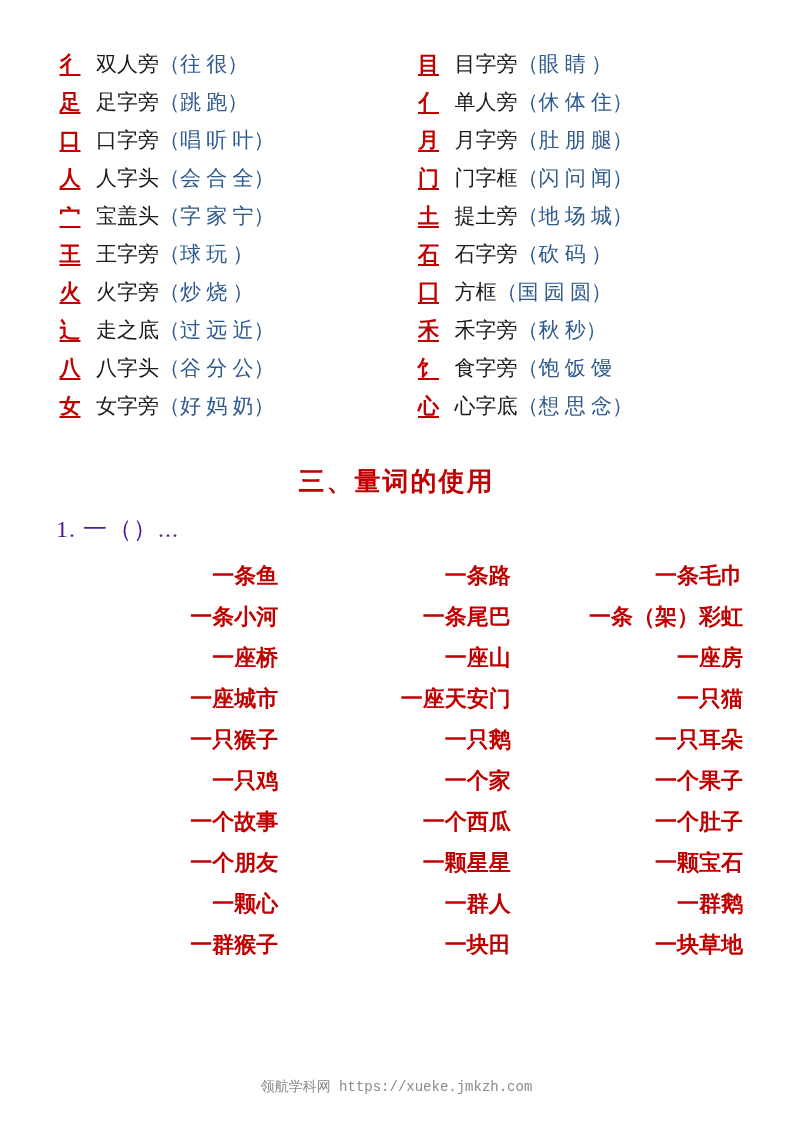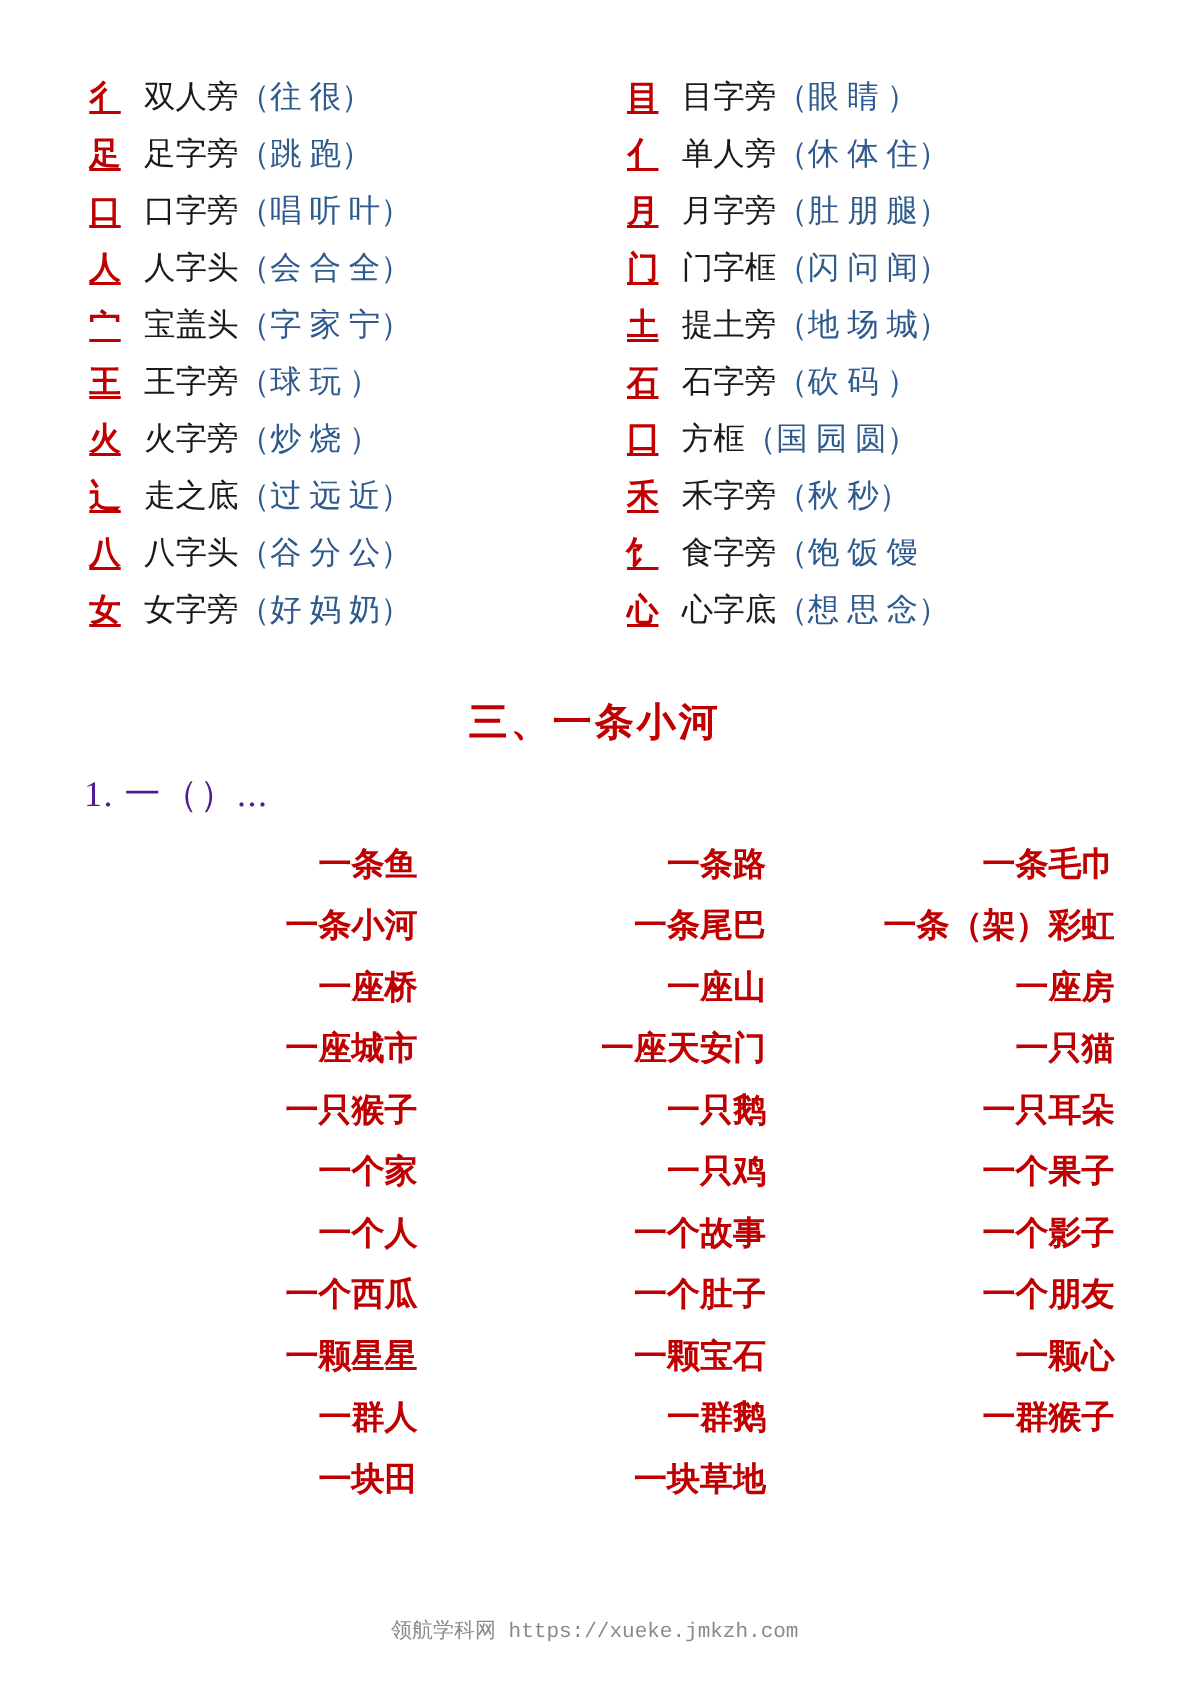--- a/index.html
+++ b/index.html
@@ -215,46 +215,44 @@
         <span class="radical-examples">（饱 饭 馒</span>
       </div>
       <div class="radical-row">
         <span class="radical-glyph">心</span>
         <span class="radical-name">心字底</span>
         <span class="radical-examples">（想 思 念）</span>
       </div>
     </div>
   </div>
 
-  <div class="section-heading">三、一条小河</div>
+  <div class="section-heading">三、量词的使用</div>
 
   <div class="sub-heading">1. 一（）...</div>
 
   <div class="measure-grid">
     <div class="measure-cell">一条鱼</div>
     <div class="measure-cell">一条路</div>
     <div class="measure-cell">一条毛巾</div>
     <div class="measure-cell">一条小河</div>
     <div class="measure-cell">一条尾巴</div>
     <div class="measure-cell">一条（架）彩虹</div>
     <div class="measure-cell">一座桥</div>
     <div class="measure-cell">一座山</div>
     <div class="measure-cell">一座房</div>
     <div class="measure-cell">一座城市</div>
     <div class="measure-cell">一座天安门</div>
     <div class="measure-cell">一只猫</div>
     <div class="measure-cell">一只猴子</div>
     <div class="measure-cell">一只鹅</div>
     <div class="measure-cell">一只耳朵</div>
+    <div class="measure-cell">一只鸡</div>
     <div class="measure-cell">一个家</div>
-    <div class="measure-cell">一只鸡</div>
     <div class="measure-cell">一个果子</div>
-    <div class="measure-cell">一个人</div>
     <div class="measure-cell">一个故事</div>
-    <div class="measure-cell">一个影子</div>
     <div class="measure-cell">一个西瓜</div>
     <div class="measure-cell">一个肚子</div>
     <div class="measure-cell">一个朋友</div>
     <div class="measure-cell">一颗星星</div>
     <div class="measure-cell">一颗宝石</div>
     <div class="measure-cell">一颗心</div>
     <div class="measure-cell">一群人</div>
     <div class="measure-cell">一群鹅</div>
     <div class="measure-cell">一群猴子</div>
     <div class="measure-cell">一块田</div>

